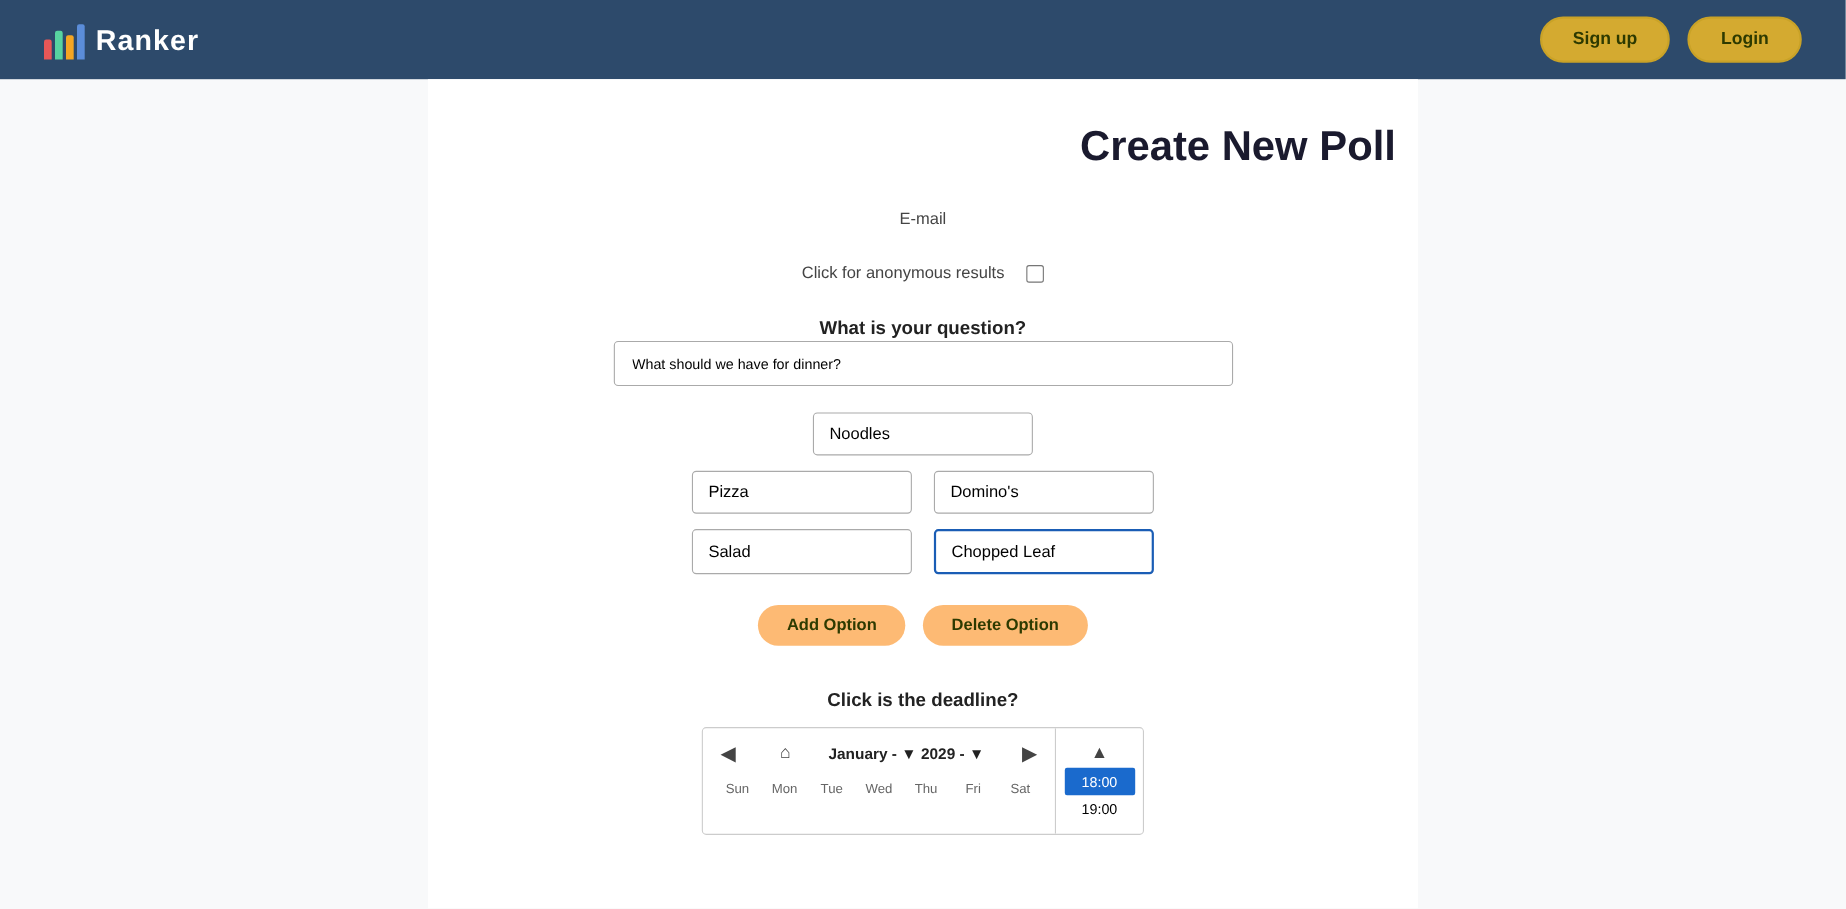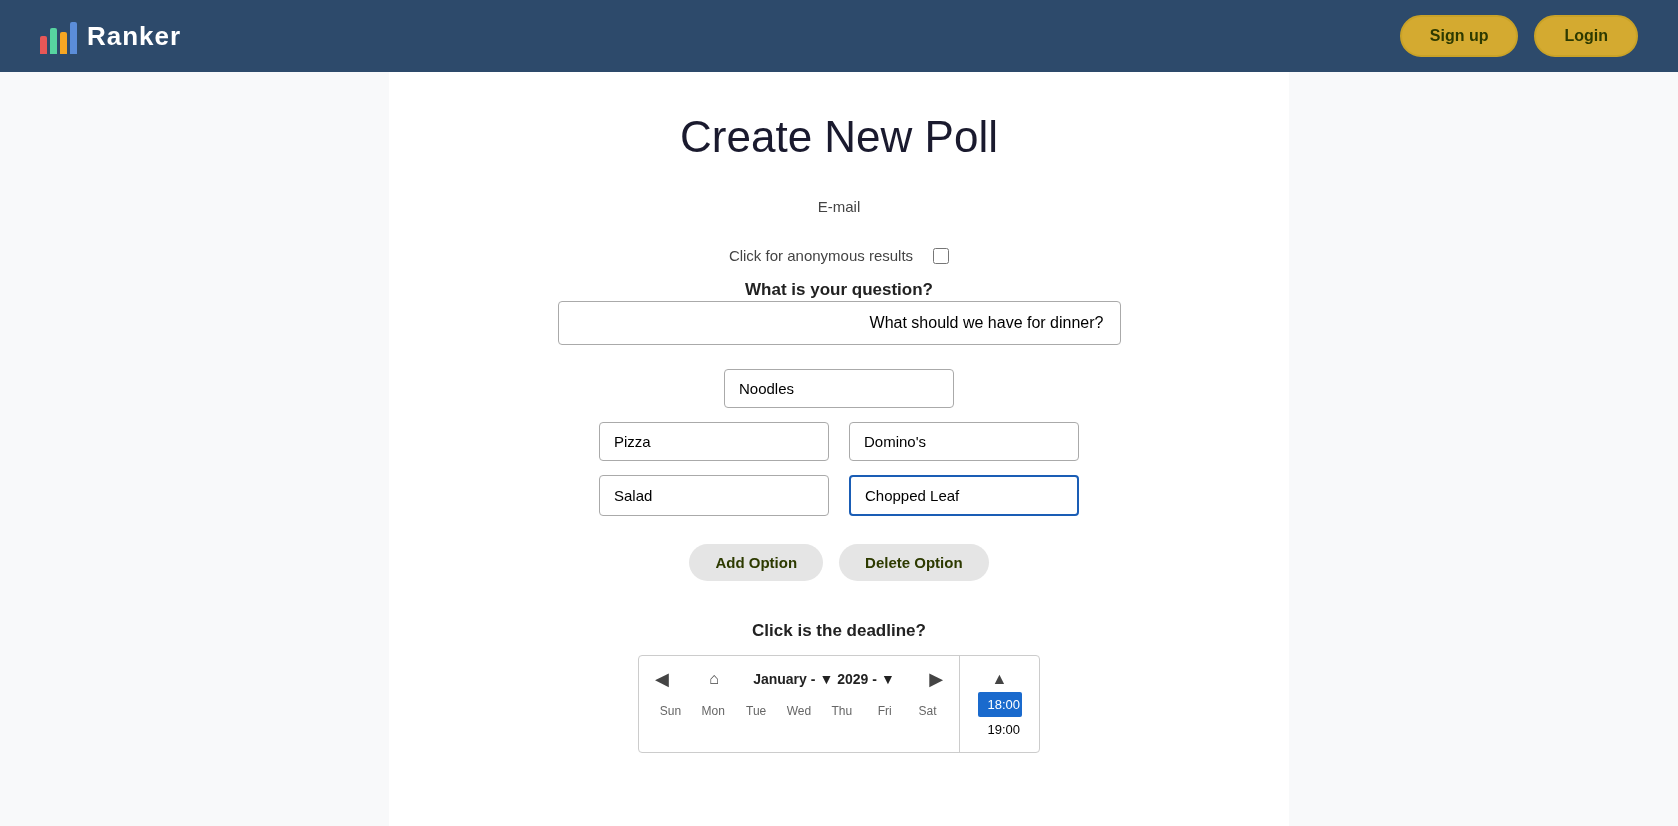--- a/index.html
+++ b/index.html
@@ -52,23 +52,23 @@
 
     
     .main {
       max-width: 900px;
       margin: 0 auto;
       padding: 40px 20px 40px;
       background: #fff;
       min-height: calc(100vh - 72px);
     }
     .page-title {
-      text-align: center;
-      font-size: 44px;
-      font-weight: normal;
+      text-align: right;
+      font-size: 38px;
+      font-weight: bold;
       color: #1a1a2e;
       margin-bottom: 36px;
     }
 
     
     .form-section {
       display: flex;
       flex-direction: column;
       align-items: center;
       margin-bottom: 24px;
@@ -84,21 +84,21 @@
       padding: 8px 14px;
       font-size: 15px;
       width: 220px;
       outline: none;
     }
 
     .anonymous-row {
       display: flex;
       align-items: center;
       gap: 20px;
-      margin-bottom: 16px;
+      margin-bottom: 32px;
       justify-content: center;
     }
     .anonymous-label {
       font-size: 15px;
       color: #444;
     }
     .anon-checkbox {
       width: 16px;
       height: 16px;
       cursor: pointer;
@@ -111,44 +111,43 @@
     .question-label {
       font-size: 17px;
       font-weight: bold;
       color: #222;
       margin-bottom: 1px;
     }
     .question-input {
       border: 1px solid #aaa;
       border-radius: 4px;
       padding: 12px 16px;
-      font-size: 16px;
+      font-size: 13px;
       width: 563px;
       outline: none;
-      text-align: right;
     }
 
     
     .options-section {
       display: flex;
       flex-direction: column;
       align-items: center;
       gap: 14px;
       margin-bottom: 28px;
     }
     .options-row {
       display: flex;
       gap: 20px;
     }
     .option-input {
       border: 1px solid #aaa;
       border-radius: 4px;
       padding: 10px 14px;
       font-size: 15px;
-      width: 230px;
+      width: 200px;
       outline: none;
     }
     .option-input.active {
       border-color: #1a5db5;
       border-width: 2px;
     }
 
     
     .action-buttons {
       display: flex;
@@ -156,21 +155,21 @@
       justify-content: center;
       margin-bottom: 40px;
     }
     .btn-action {
       padding: 10px 26px;
       border-radius: 50px;
       font-size: 15px;
       font-weight: 600;
       border: none;
       cursor: pointer;
-      background: #e5e5e5;
+      background: #fdba74;
       color: #2d3a00;
     }
 
     
     .deadline-section {
       text-align: center;
     }
     .deadline-label {
       font-size: 17px;
       font-weight: bold;
@@ -245,21 +244,21 @@
       border: none;
       cursor: pointer;
       font-size: 16px;
       color: #444;
       padding: 4px;
     }
     .time-slot {
       padding: 5px 10px;
       font-size: 13px;
       cursor: pointer;
-      width: 44px;
+      width: 64px;
       text-align: center;
       border-radius: 2px;
     }
     .time-slot.selected {
       background: #1a6acd;
       color: #fff;
     }
   </style>
 </head>
 <body>

